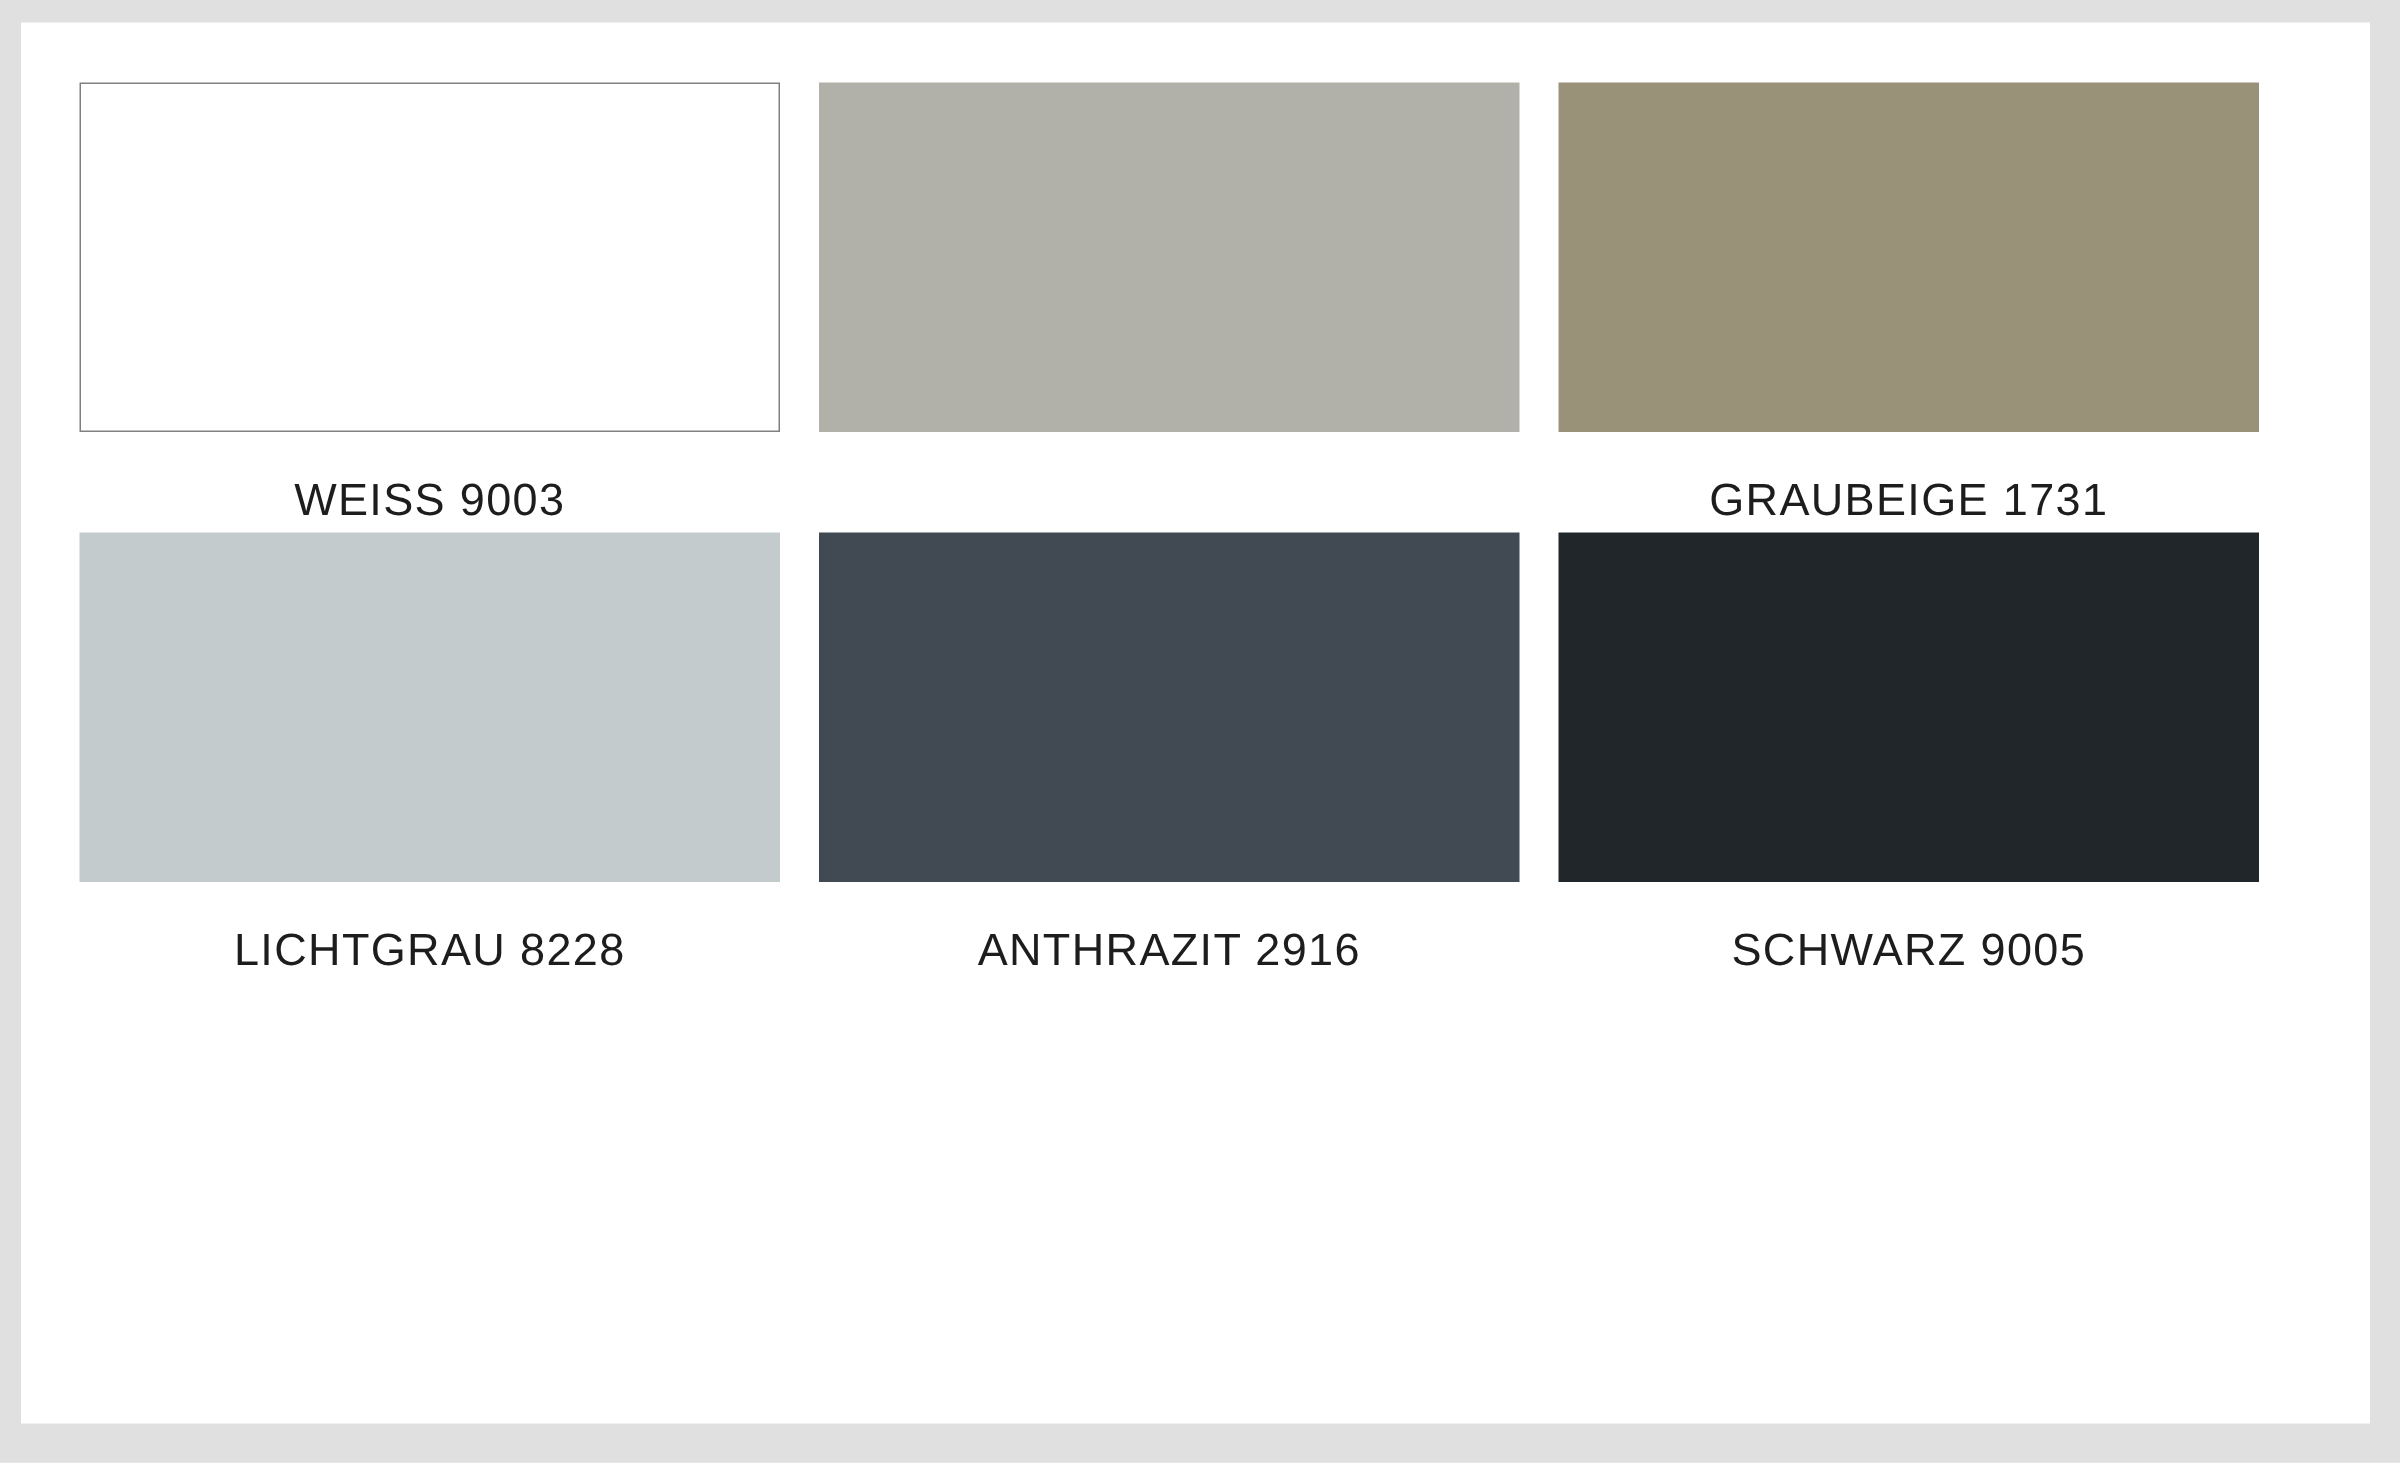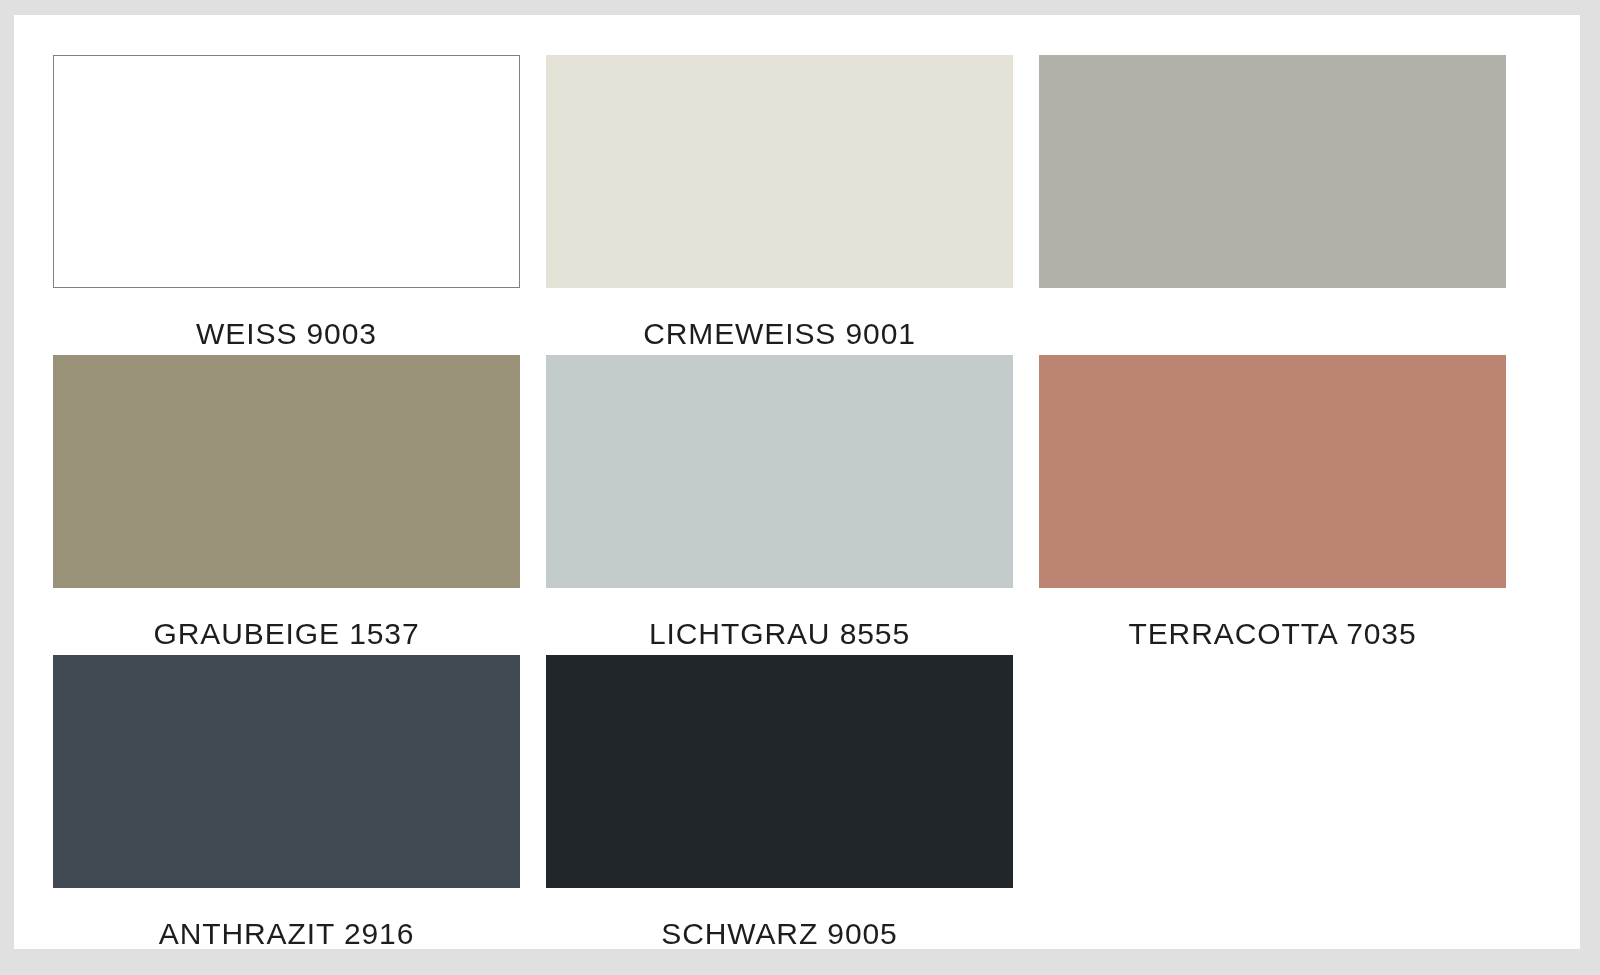--- a/index.html
+++ b/index.html
@@ -88,37 +88,29 @@
 </head>
 <body>
 
 <div id="palette-card">
   <div id="swatch-grid">
       <div class="swatch-cell">
         <div class="swatch-chip outlined" style="background: rgb(255, 255, 255);"></div>
         <div class="swatch-label">WEISS 9003</div>
       </div>
       <div class="swatch-cell">
-        <div class="swatch-chip" style="background: rgb(228, 226, 215);"></div>
-        <div class="swatch-label">CRMEWEISS 9001</div>
-      </div>
-      <div class="swatch-cell">
         <div class="swatch-chip" style="background: rgb(178, 177, 169);"></div>
       </div>
       <div class="swatch-cell">
         <div class="swatch-chip" style="background: rgb(154, 146, 120);"></div>
-        <div class="swatch-label">GRAUBEIGE 1537</div>
+        <div class="swatch-label">GRAUBEIGE 1731</div>
       </div>
       <div class="swatch-cell">
         <div class="swatch-chip" style="background: rgb(195, 203, 205);"></div>
-        <div class="swatch-label">LICHTGRAU 8555</div>
-      </div>
-      <div class="swatch-cell">
-        <div class="swatch-chip" style="background: rgb(187, 133, 113);"></div>
-        <div class="swatch-label">TERRACOTTA 7035</div>
+        <div class="swatch-label">LICHTGRAU 8228</div>
       </div>
       <div class="swatch-cell">
         <div class="swatch-chip" style="background: rgb(65, 74, 83);"></div>
         <div class="swatch-label">ANTHRAZIT 2916</div>
       </div>
       <div class="swatch-cell">
         <div class="swatch-chip" style="background: rgb(33, 38, 43);"></div>
         <div class="swatch-label">SCHWARZ 9005</div>
       </div>
     </div>

